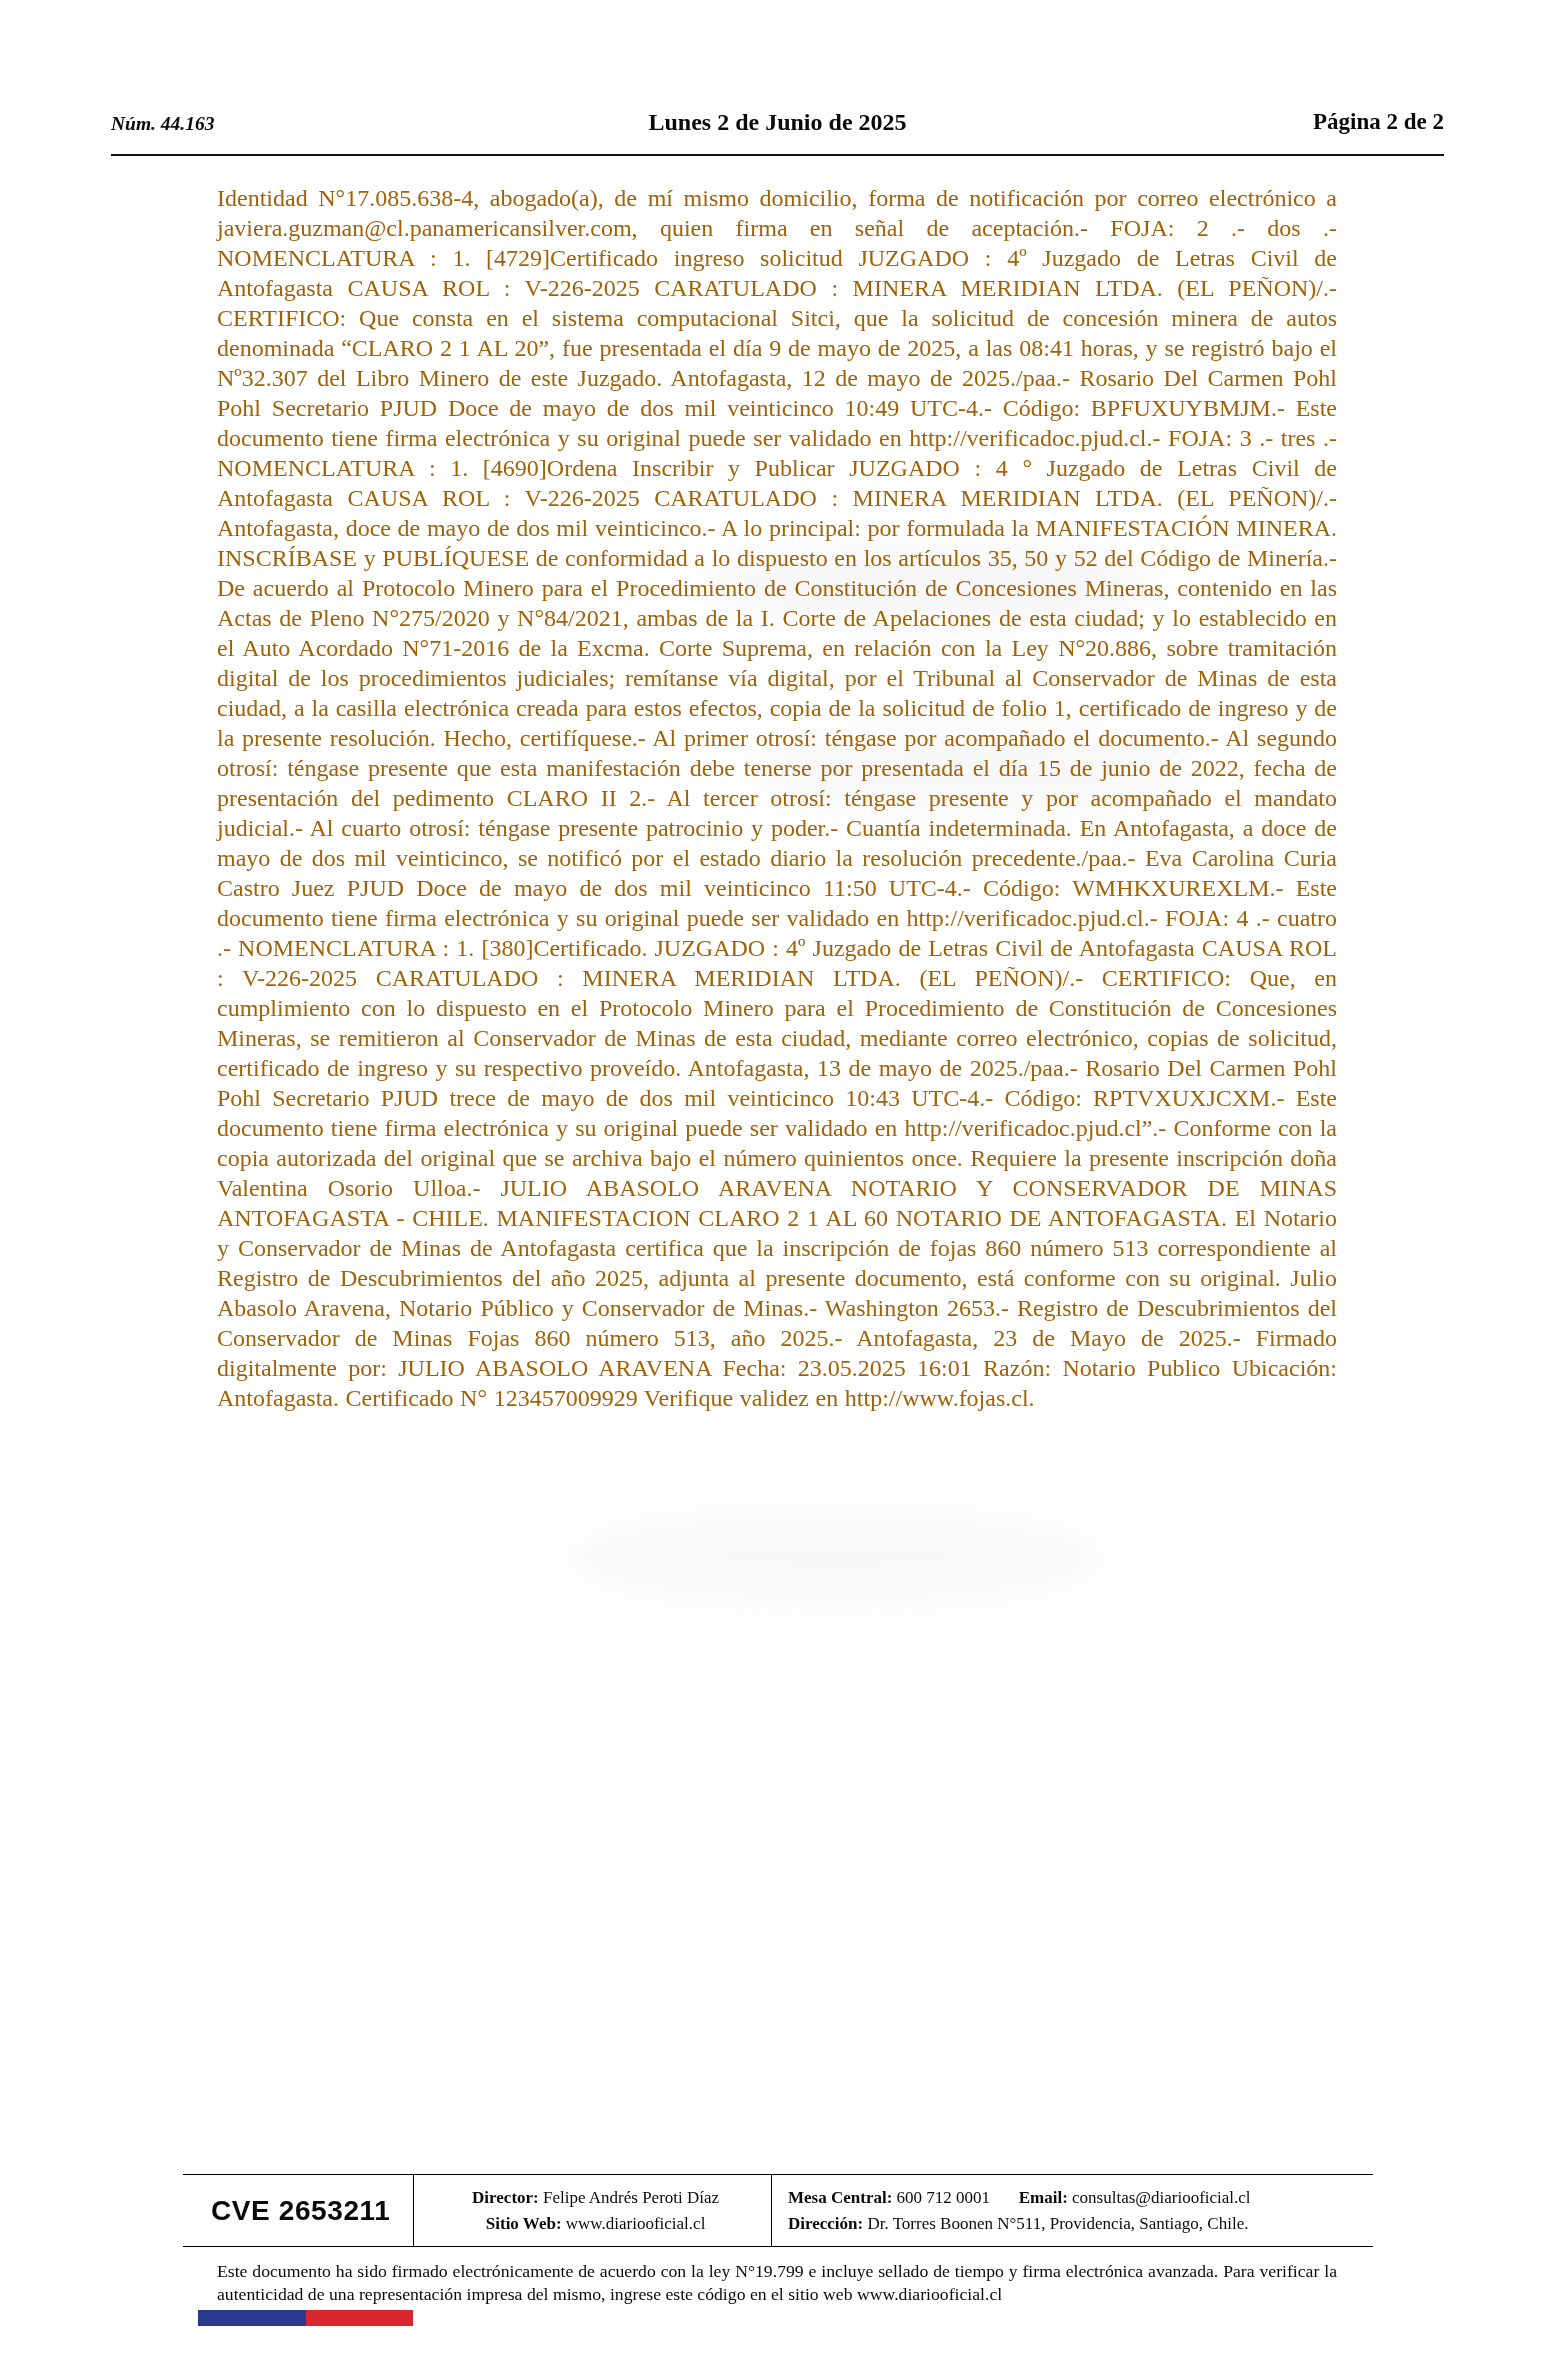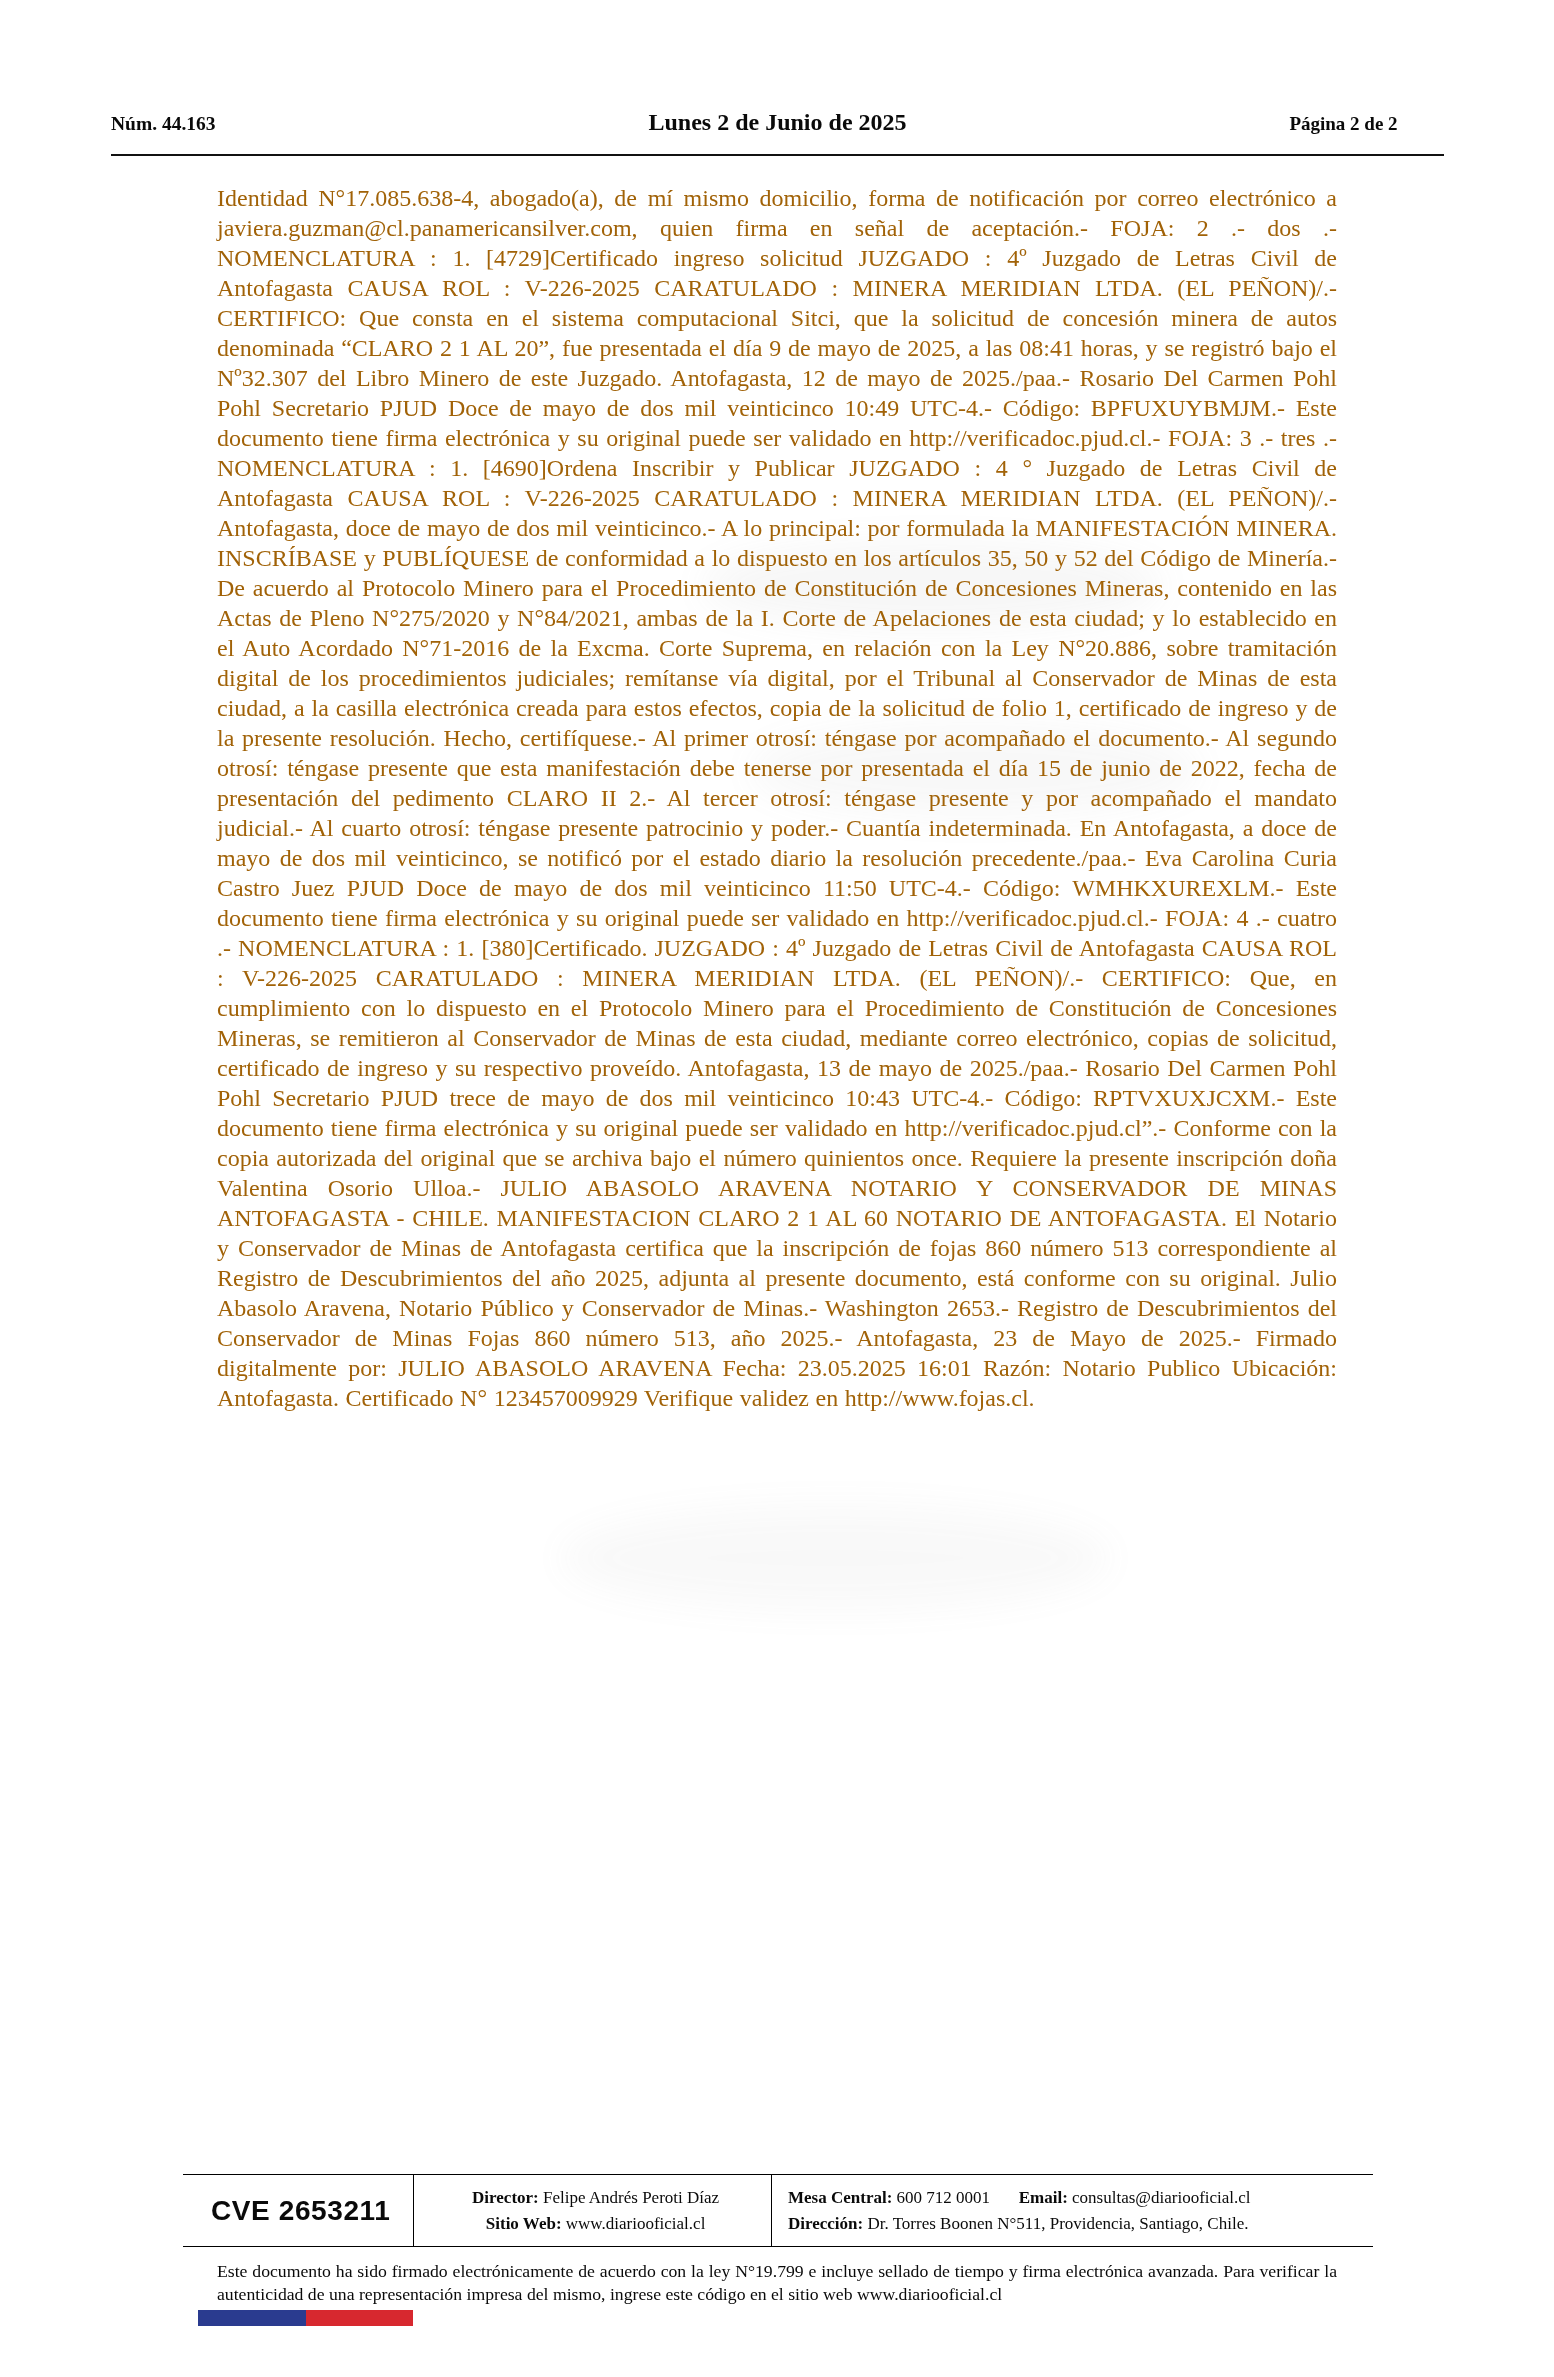--- a/index.html
+++ b/index.html
@@ -14,22 +14,22 @@
     font-family: "Liberation Serif", serif;
   }
 
   
   .masthead {
     position: absolute;
     top: 90px; left: 111px; width: 1333px;
     display: flex; justify-content: space-between; align-items: flex-end;
     font-weight: bold;
   }
-  .mast-left  { width: 201px; font-size: 19.5px; text-align: left; padding-bottom: 1.2px; }
-  .mast-right { width: 201px; font-size: 19px; text-align: center; padding-bottom: 1.2px; }
+  .mast-left  { width: 201px; font-size: 19.5px; text-align: left; padding-bottom: 1.2px; font-style: italic; }
+  .mast-right { width: 201px; font-size: 23px; text-align: right; padding-bottom: 1.2px; }
   .mast-center { flex: 1; text-align: center; }
   .mast-title { font-size: 21px; letter-spacing: 0.2px; }
   .mast-date  { font-size: 24px; margin-top: 19px; }
   .header-rule {
     position: absolute;
     top: 154px; left: 111px; width: 1333px; height: 2.4px;
     background: #111;
   }
 
   

